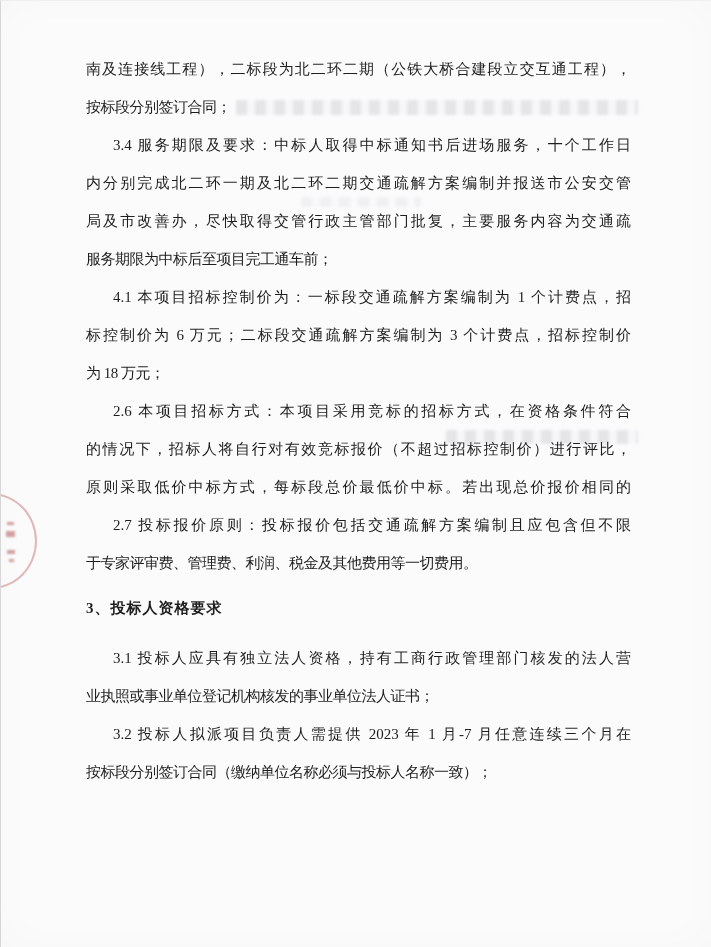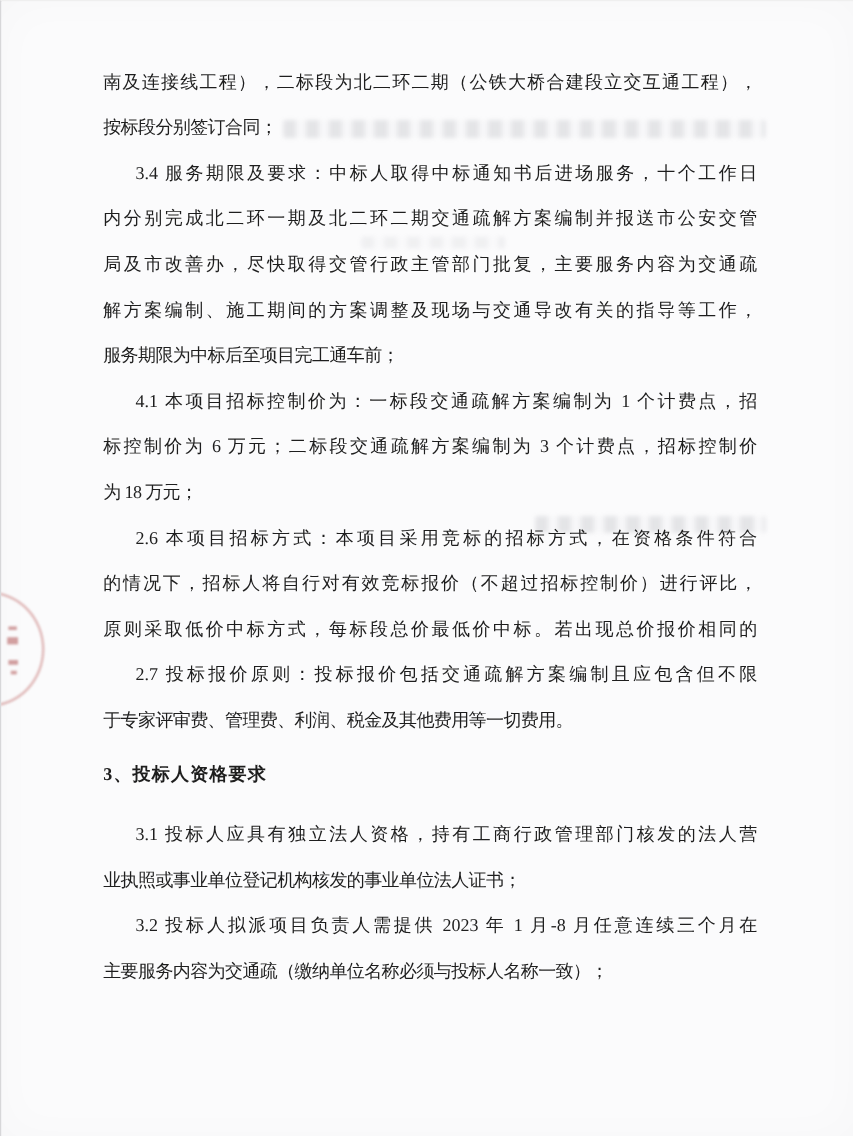--- a/index.html
+++ b/index.html
@@ -90,30 +90,29 @@
   <div class="seal-mark m2"></div>
   <div class="seal-mark m3"></div>
   <div class="seal-mark m4"></div>
 
   <div class="text-col">
     <div class="line j">南及连接线工程），二标段为北二环二期（公铁大桥合建段立交互通工程），</div>
     <div class="line">按标段分别签订合同；</div>
     <div class="line j indent">3.4 服务期限及要求：中标人取得中标通知书后进场服务，十个工作日</div>
     <div class="line j">内分别完成北二环一期及北二环二期交通疏解方案编制并报送市公安交管</div>
     <div class="line j">局及市改善办，尽快取得交管行政主管部门批复，主要服务内容为交通疏</div>
-    <div class="line j">解方案编制、施工期间的方案调整及现场与交通导改有关的指导等工作，</div>
     <div class="line">服务期限为中标后至项目完工通车前；</div>
     <div class="line j indent">4.1 本项目招标控制价为：一标段交通疏解方案编制为 1 个计费点，招</div>
     <div class="line j">标控制价为 6 万元；二标段交通疏解方案编制为 3 个计费点，招标控制价</div>
     <div class="line">为 18 万元；</div>
     <div class="line j indent">2.6 本项目招标方式：本项目采用竞标的招标方式，在资格条件符合</div>
     <div class="line j">的情况下，招标人将自行对有效竞标报价（不超过招标控制价）进行评比，</div>
     <div class="line j">原则采取低价中标方式，每标段总价最低价中标。若出现总价报价相同的</div>
     <div class="line j indent">2.7 投标报价原则：投标报价包括交通疏解方案编制且应包含但不限</div>
     <div class="line">于专家评审费、管理费、利润、税金及其他费用等一切费用。</div>
     <div class="line heading">3、投标人资格要求</div>
     <div class="line j indent">3.1 投标人应具有独立法人资格，持有工商行政管理部门核发的法人营</div>
     <div class="line">业执照或事业单位登记机构核发的事业单位法人证书；</div>
-    <div class="line j indent">3.2 投标人拟派项目负责人需提供 2023 年 1 月-8 月任意连续三个月在</div>
-    <div class="line">主要服务内容为交通疏（缴纳单位名称必须与投标人名称一致）；</div>
+    <div class="line j indent">3.2 投标人拟派项目负责人需提供 2023 年 1 月-7 月任意连续三个月在</div>
+    <div class="line">按标段分别签订合同（缴纳单位名称必须与投标人名称一致）；</div>
   </div>
 
 </div>
 
 </body></html>

